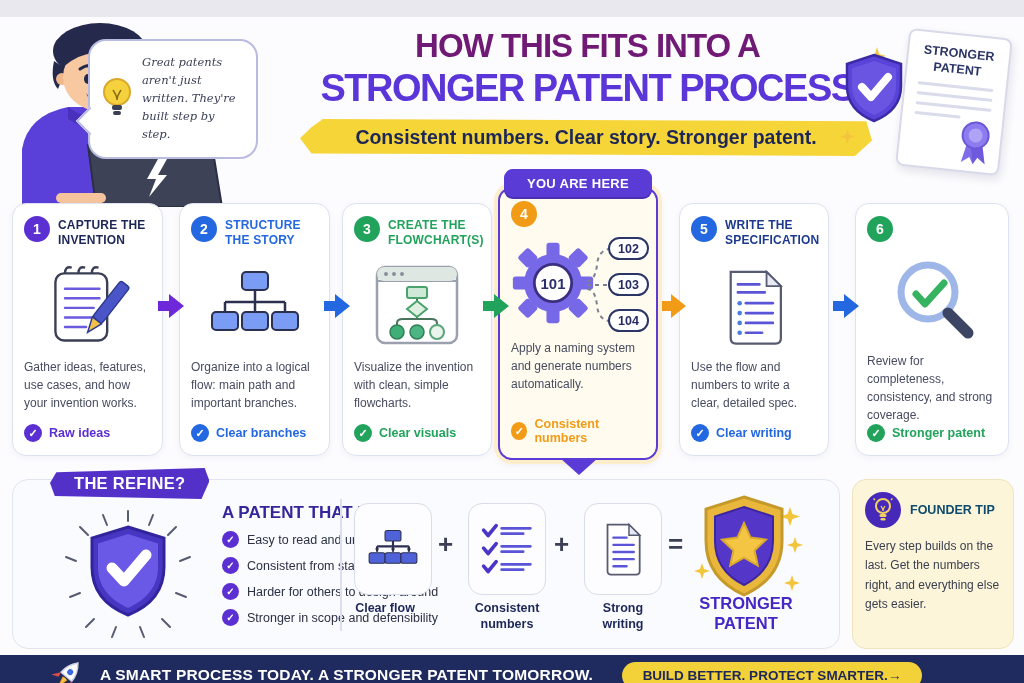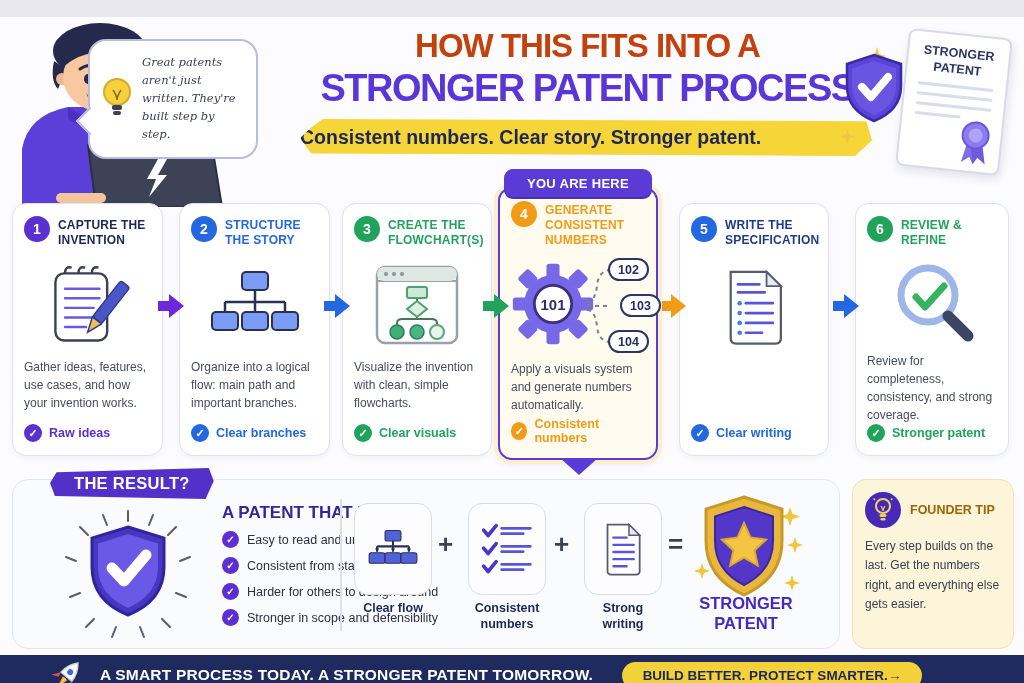--- a/index.html
+++ b/index.html
@@ -19,27 +19,27 @@
   .bubble::after {
     content:""; position:absolute; left:-10px; bottom:26px; width:18px; height:18px;
     background:#fff; border-left:2px solid #b9bce0; border-bottom:2px solid #b9bce0;
     transform:rotate(45deg);
   }
   .bubble-text {
     font-family:"DejaVu Serif", serif; font-style:italic; font-size:11.5px;
     line-height:1.55; color:#3a3f55; flex:1;
   }
   .title-wrap { position:absolute; left:300px; top:10px; width:575px; text-align:center; }
-  .title-l1 { font-size:33px; font-weight:800; letter-spacing:-1px; color:#c2410c; }
+  .title-l1 { font-size:33px; font-weight:800; letter-spacing:-1px; color:#701a75; }
   .title-l2 { font-size:38px; font-weight:800; letter-spacing:-1.5px; color:#5a35d8; margin-top:2px; }
   .subtitle-band {
     position:absolute; left:300px; top:102px; width:572px; height:37px;
     background:#f6d538;
     clip-path:polygon(2% 22%, 4% 0, 99% 6%, 100% 58%, 97% 100%, 2% 93%, 0 52%);
-    display:flex; align-items:center; 
+    display:flex; align-items:center; justify-content:center;
   }
   .subtitle-band span { font-size:19.5px; font-weight:800; color:#1d2757; }
   .cert {
     position:absolute; left:902px; top:16px; width:104px; height:138px;
     background:#fff; border:2px solid #d8daea; border-radius:8px;
     transform:rotate(6deg); padding:10px 8px; box-shadow:2px 4px 8px rgba(40,40,90,.12);
   }
   .cert-title { font-size:12.5px; font-weight:800; text-align:center; color:#2b3566; line-height:1.3; }
   .cert-line { height:3px; background:#d9dcea; border-radius:2px; margin:7px 4px 0 4px; }
   .cert-line.short { width:55%; }
@@ -117,21 +117,21 @@
   .sp-label { position:absolute; left:680px; top:577px; width:132px; text-align:center;
               font-size:16.5px; font-weight:800; color:#4527c4; line-height:1.2; }
   
   .tip-box {
     position:absolute; left:852px; top:462px; width:162px; height:170px;
     background:#fcf5da; border:1.5px solid #eee3bd; border-radius:14px; padding:12px 12px;
   }
   .tip-head { display:flex; align-items:center; gap:9px; }
   .tip-bulb { width:36px; height:36px; border-radius:50%; background:#4629b8;
               display:flex; align-items:center; justify-content:center; flex:0 0 36px; }
-  .tip-title { font-size:12.5px; font-weight:800; color:#a16207; }
+  .tip-title { font-size:12.5px; font-weight:800; color:#0c4a6e; }
   .tip-body { margin-top:9px; font-size:12px; line-height:1.62; color:#3a4050; }
   
   .footer {
     position:absolute; left:0; top:638px; width:1024px; height:53px;
     background:#1f2a5e; border-bottom:5px solid #131b41;
     display:flex; align-items:center;
   }
   .footer-tagline { position:absolute; left:100px; top:0; line-height:40px;
                     color:#fff; font-size:15.5px; font-weight:800; letter-spacing:.2px; }
   .rocket-wrap { position:absolute; left:48px; top:2px; }
@@ -300,21 +300,20 @@
     </div>
   </div>
 
   <svg class="arrow" style="left:483px; z-index:6;" width="26" height="24" viewBox="0 0 26 24">
     <path d="M0 7 h11 v-7 l15 12 l-15 12 v-7 h-11 z" fill="#22a35c"></path>
     </svg>
 
   <div class="card current" style="left:498px; width:160px;">
     <div class="card-head">
       <div class="badge c-orange">4</div>
-      <div class="card-title t-orange">GENERATE CONSISTENT NUMBERS</div>
     </div>
     <div class="icon-zone">
       <svg style="position:absolute; left:0; top:6px;" width="84" height="84" viewBox="0 0 90 90">
         <g fill="#7668e6">
           <rect x="38" y="2" width="14" height="18" rx="3"></rect>
           <rect x="38" y="70" width="14" height="18" rx="3"></rect>
           <rect x="2" y="38" width="18" height="14" rx="3"></rect>
           <rect x="70" y="38" width="18" height="14" rx="3"></rect>
           <rect x="10" y="10" width="16" height="16" rx="3" transform="rotate(45 18 18)"></rect>
           <rect x="64" y="10" width="16" height="16" rx="3" transform="rotate(45 72 18)"></rect>
@@ -324,24 +323,24 @@
         </g>
         <circle cx="45" cy="45" r="20" fill="#fff" stroke="#3b3080" stroke-width="3"></circle>
         <text x="45" y="51" text-anchor="middle" font-family="Liberation Sans, sans-serif" font-size="16" font-weight="bold" fill="#2b2f6e">101</text>
       </svg>
       <svg style="position:absolute; left:74px; top:0;" width="28" height="100" viewBox="0 0 28 100">
         <path d="M2 46 Q10 46 12 30 Q13 16 24 14" stroke="#7a7f92" stroke-width="2" stroke-dasharray="4 4" fill="none"></path>
         <path d="M2 50 H24" stroke="#7a7f92" stroke-width="2" stroke-dasharray="4 4" fill="none"></path>
         <path d="M2 54 Q10 54 12 70 Q13 84 24 86" stroke="#7a7f92" stroke-width="2" stroke-dasharray="4 4" fill="none"></path>
       </svg>
       <div class="pill" style="left:97px; top:2px;">102</div>
-      <div class="pill" style="left:109px; top:38px;">103</div>
+      <div class="pill" style="left:97px; top:38px;">103</div>
       <div class="pill" style="left:97px; top:74px;">104</div>
     </div>
-    <div class="card-body">Apply a visuals system and generate numbers automatically.</div>
+    <div class="card-body">Apply a naming system and generate numbers automatically.</div>
     <div class="tag-row">
       <span class="check c-orange"></span>
       <span class="tag-label t-orange">Consistent numbers</span>
     </div>
   </div>
   <div class="down-tri"></div>
 
   <svg class="arrow" style="left:660px;" width="26" height="24" viewBox="0 0 26 24">
     <path d="M0 7 h11 v-7 l15 12 l-15 12 v-7 h-11 z" fill="#f29b17"></path>
     </svg>
@@ -359,52 +358,52 @@
         <circle cx="32" cy="45" r="2.6" fill="#4a7de0"></circle>
           <path d="M39 45 h30" stroke="#5a55d8" stroke-width="3" stroke-linecap="round"></path>
         <circle cx="32" cy="56" r="2.6" fill="#4a7de0"></circle>
           <path d="M39 56 h30" stroke="#5a55d8" stroke-width="3" stroke-linecap="round"></path>
         <circle cx="32" cy="67" r="2.6" fill="#4a7de0"></circle>
           <path d="M39 67 h30" stroke="#5a55d8" stroke-width="3" stroke-linecap="round"></path>
         <circle cx="32" cy="78" r="2.6" fill="#4a7de0"></circle>
           <path d="M39 78 h18" stroke="#5a55d8" stroke-width="3" stroke-linecap="round"></path>
       </svg>
     </div>
+    <div class="card-body">Use the flow and numbers to write a clear, detailed spec.</div>
     <div class="tag-row">
       <span class="check c-blue"></span>
       <span class="tag-label t-blue">Clear writing</span>
     </div>
   </div>
 
   <svg class="arrow" style="left:833px;" width="26" height="24" viewBox="0 0 26 24">
     <path d="M0 7 h11 v-7 l15 12 l-15 12 v-7 h-11 z" fill="#2368e0"></path>
     </svg>
 
   <div class="card" style="left:855px; width:154px;">
     <div class="card-head">
       <div class="badge c-green">6</div>
-      <div class="card-title t-green">REVIEW &amp; REFINE</div>
     </div>
     <div class="icon-zone">
       <svg width="96" height="94" viewBox="0 0 96 94">
         <circle cx="44" cy="40" r="27" fill="#fff" stroke="#9fb6e8" stroke-width="7"></circle>
         <path d="M32 42 l9 10 l19 -21" stroke="#35b360" stroke-width="7" fill="none" stroke-linecap="round" stroke-linejoin="round"></path>
         <path d="M64 61 L84 81" stroke="#3c4664" stroke-width="11" stroke-linecap="round"></path>
       </svg>
     </div>
     <div class="card-body">Review for completeness, consistency, and strong coverage.</div>
     <div class="tag-row">
       <span class="check c-green"></span>
       <span class="tag-label t-green">Stronger patent</span>
     </div>
   </div>
 
   <div class="result-box"></div>
   <div class="result-banner">
-    <span>THE RESULT?</span>
+    <span>THE REFINE?</span>
   </div>
 
   <svg style="position:absolute; left:48px; top:488px;" width="160" height="140" viewBox="0 0 160 140">
     <g stroke="#565b72" stroke-width="2" stroke-linecap="round">
       <path d="M80 6 V16 M55 10 L59 20 M105 10 L101 20 M32 22 L40 30 M128 22 L120 30 M18 52 L28 56 M142 52 L132 56 M22 92 L32 88 M138 92 L128 88 M38 122 L46 114 M122 122 L114 114 M64 132 L68 122 M96 132 L92 122"></path>
     </g>
     <path d="M80 22 L116 33 V62 C116 88 100 102 80 110 C60 102 44 88 44 62 V33 Z" fill="#4636c2" stroke="#32249c" stroke-width="3"></path>
     <path d="M80 29 L110 38.5 V62 C110 83 97 95 80 103 C63 95 50 83 50 62 V38.5 Z" fill="#6a58e6"></path>
     <path d="M64 63 l12 13 l22 -26" stroke="#fff" stroke-width="11" fill="none" stroke-linecap="round" stroke-linejoin="round"></path>
   </svg>
@@ -464,21 +463,21 @@
     <path d="M98 14 L100.5 21 L108 23.5 L100.5 26 L98 33 L95.5 26 L88 23.5 L95.5 21 Z" fill="#f2c53d"></path>
     <path d="M103 44 L105 50 L111 52 L105 54 L103 60 L101 54 L95 52 L101 50 Z" fill="#f2c53d"></path>
     <path d="M10 70 L12 76 L18 78 L12 80 L10 86 L8 80 L2 78 L8 76 Z" fill="#f2c53d"></path>
     <path d="M100 82 L102 88 L108 90 L102 92 L100 98 L98 92 L92 90 L98 88 Z" fill="#f2c53d"></path>
     <path d="M52 4 L90 16 V48 C90 76 74 92 52 102 C30 92 14 76 14 48 V16 Z" fill="#e9b73c" stroke="#c59a2b" stroke-width="3"></path>
     <path d="M52 14 L81 23.5 V48 C81 70 68 84 52 92 C36 84 23 70 23 48 V23.5 Z" fill="#5436c8" stroke="#3d27a0" stroke-width="2"></path>
     <path d="M52 30 L58.6 44.6 L74 46.6 L62.6 57.4 L65.8 72.6 L52 64.6 L38.2 72.6 L41.4 57.4 L30 46.6 L45.4 44.6 Z" fill="#f4c542" stroke="#d9a92e" stroke-width="2"></path>
   </svg>
   <div class="sp-label">STRONGER PATENT</div>
 
-  <div class="tile-label" style="left:340px; width:106px;">Clear flow</div>
+  <div class="tile-label" style="left:332px; width:106px;">Clear flow</div>
   <div class="tile-label" style="left:462px; width:90px;">Consistent numbers</div>
   <div class="tile-label" style="left:584px; width:78px;">Strong writing</div>
 
   <div class="tip-box">
     <div class="tip-head">
       <div class="tip-bulb">
         <svg width="20" height="26" viewBox="0 0 20 26">
           <circle cx="10" cy="9" r="7" fill="none" stroke="#f0d060" stroke-width="2"></circle>
           <path d="M10 0 V-2 M2 3 L0.5 1.5 M18 3 L19.5 1.5" stroke="#f0d060" stroke-width="1.5"></path>
           <path d="M8 9 q2 3 2 5 M12 9 q-2 3 -2 5" stroke="#f0d060" stroke-width="1.3" fill="none"></path>

